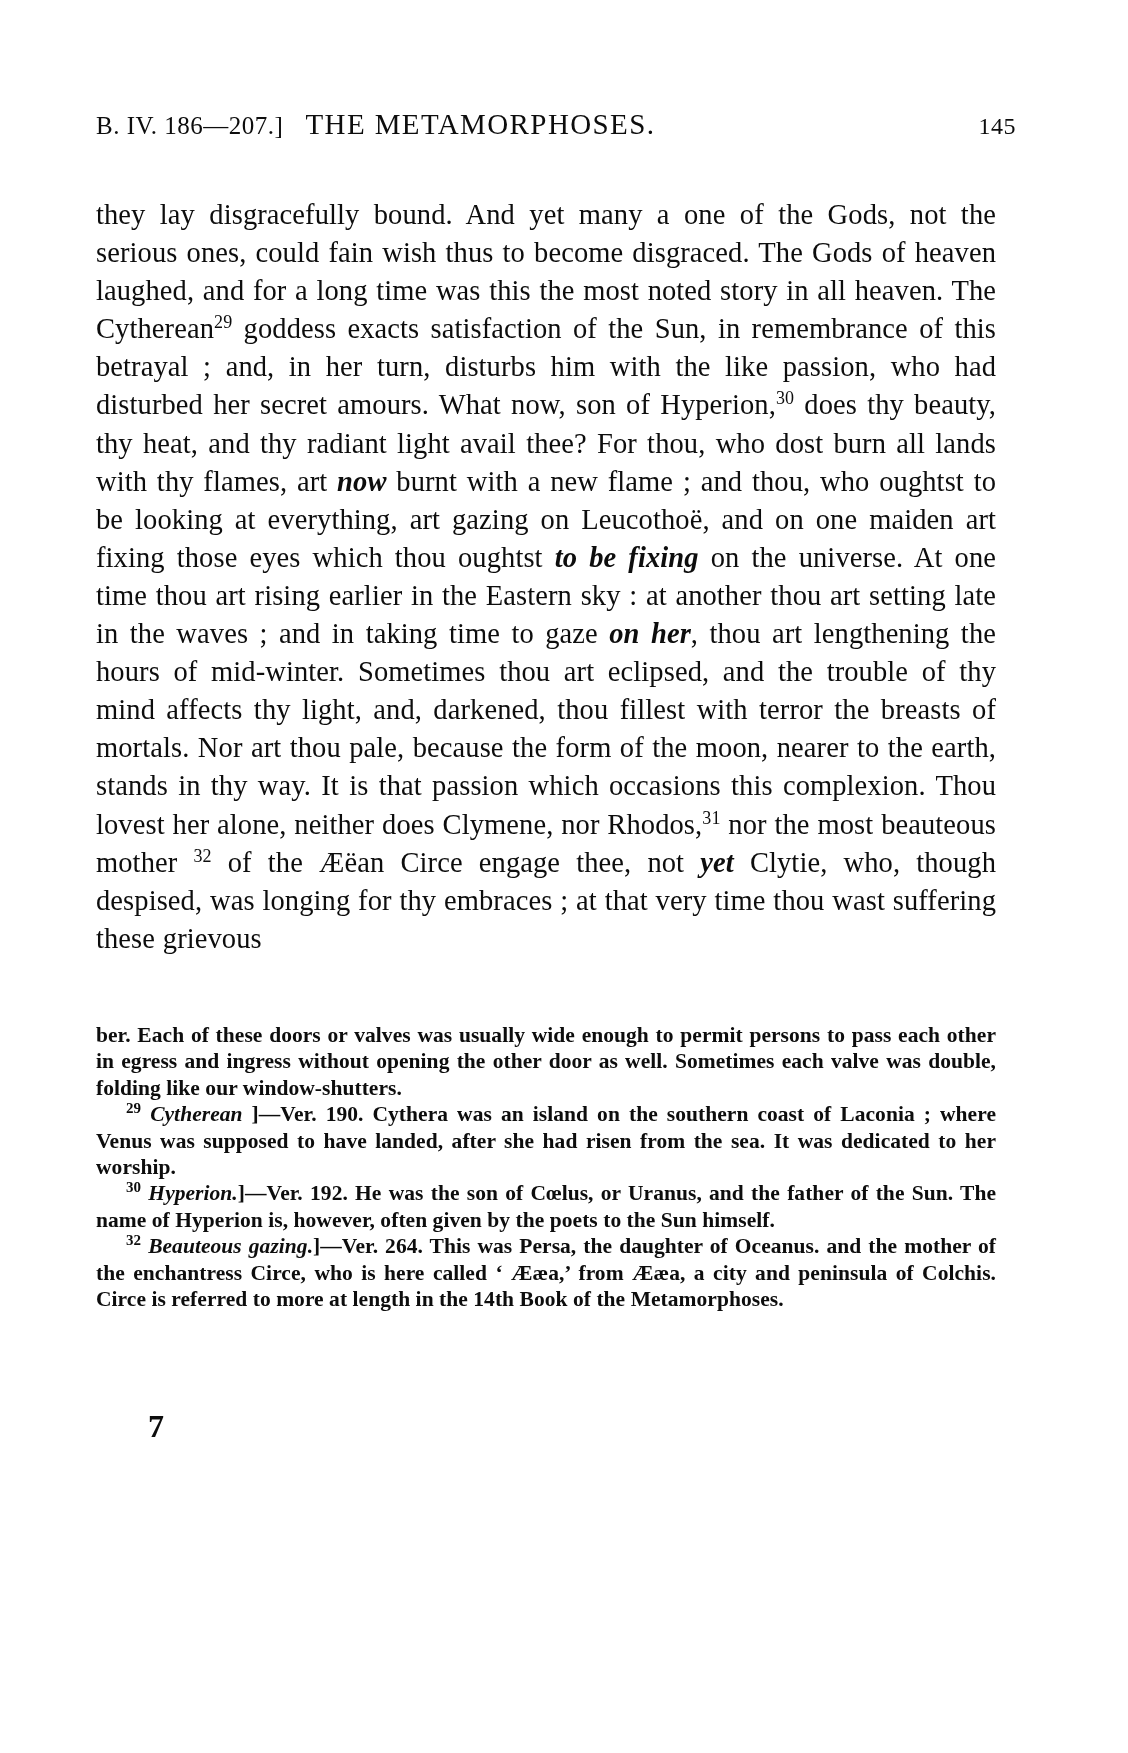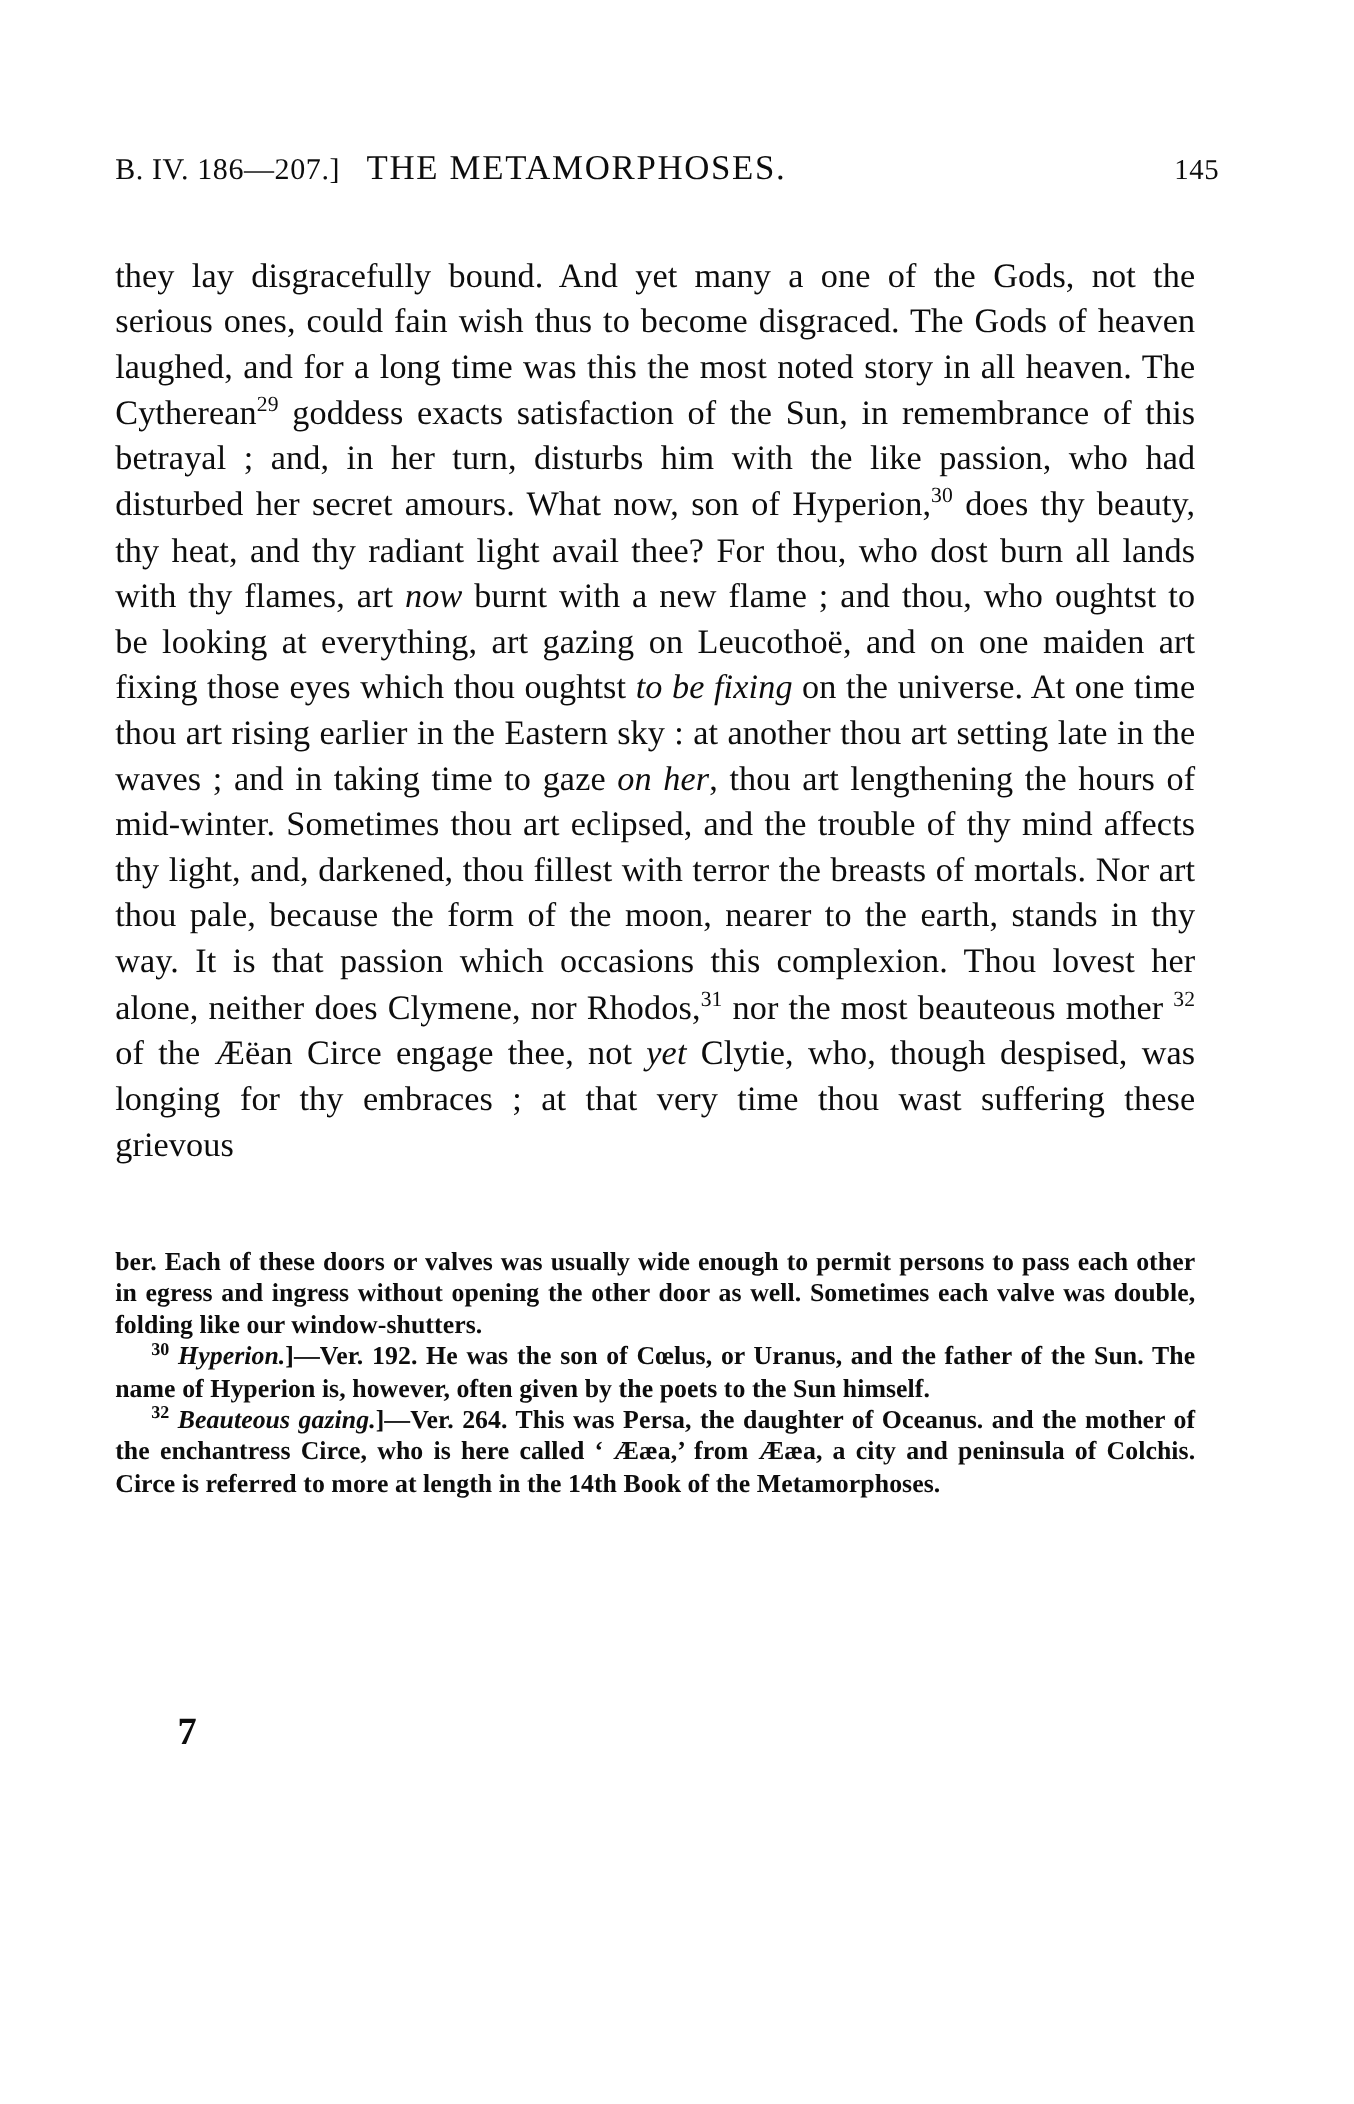--- a/index.html
+++ b/index.html
@@ -11,21 +11,21 @@
     width: 1128px;
     height: 1753px;
     font-family: "Liberation Serif", serif;
     color: #0d0d0d;
     position: relative;
     overflow: hidden;
   }
   .page {
     position: absolute;
     left: 0;
-    top: 16px;
+    top: 0;
     width: 1128px;
     height: 1709px;
     padding: 0;
   }
   .header {
     position: absolute;
     left: 96px;
     top: 108px;
     width: 920px;
     display: flex;
@@ -62,20 +62,21 @@
     letter-spacing: 0.1px;
     word-spacing: 0.5px;
   }
   .body-text sup {
     font-size: 18px;
     vertical-align: super;
     line-height: 0;
   }
   .body-text i {
     font-style: italic;
+    font-weight: bold;
   }
   .notes {
     position: absolute;
     left: 96px;
     top: 1022px;
     width: 900px;
     font-size: 21.5px;
     line-height: 26.4px;
     text-align: justify;
     letter-spacing: 0.05px;
@@ -113,19 +114,20 @@
     <span class="header-center">THE METAMORPHOSES.</span>
     <span class="header-right">145</span>
   </div>
 
   <div class="body-text">
     <span>they lay disgracefully bound.  And yet many a one of the Gods, not the serious ones, could fain wish thus to become disgraced.  The Gods of heaven laughed, and for a long time was this the most noted story in all heaven.  The Cytherean</span><sup>29</sup><span> goddess exacts satisfaction of the Sun, in remembrance of this betrayal ; and, in her turn, disturbs him with the like passion, who had disturbed her secret amours.  What now, son of Hyperion,</span><sup>30</sup><span> does thy beauty, thy heat, and thy radiant light avail thee?  For thou, who dost burn all lands with thy flames, art </span><i>now</i><span> burnt with a new flame ; and thou, who oughtst to be looking at everything, art gazing on Leucothoë, and on one maiden art fixing those eyes which thou oughtst </span><i>to be fixing</i><span> on the universe.  At one time thou art rising earlier in the Eastern sky : at another thou art setting late in the waves ; and in taking time to gaze </span><i>on her</i><span>, thou art lengthening the hours of mid-winter.  Sometimes thou art eclipsed, and the trouble of thy mind affects thy light, and, darkened, thou fillest with terror the breasts of mortals.  Nor art thou pale, because the form of the moon, nearer to the earth, stands in thy way.  It is that passion which occasions this complexion.  Thou lovest her alone, neither does Clymene, nor Rhodos,</span><sup>31</sup><span> nor the most beauteous mother </span><sup>32</sup><span> of the Æëan Circe engage thee, not </span><i>yet</i><span> Clytie, who, though despised, was longing for thy embraces ; at that very time thou wast suffering these grievous</span>
   </div>
 
   <div class="notes">
     <p>ber.  Each of these doors or valves was usually wide enough to permit persons to pass each other in egress and ingress without opening the other door as well.  Sometimes each valve was double, folding like our window-shutters.</p>
+    <p class="indent"><sup>29</sup> <i>Cytherean</i><span> ]—Ver. 190.  Cythera was an island on the southern coast of Laconia ; where Venus was supposed to have landed, after she had risen from the sea.  It was dedicated to her worship.</span></p>
     <p class="indent"><sup>30</sup> <i>Hyperion.</i><span>]—Ver. 192.  He was the son of Cœlus, or Uranus, and the father of the Sun.  The name of Hyperion is, however, often given by the poets to the Sun himself.</span></p>
     <p class="indent"><sup>32</sup> <i>Beauteous gazing.</i><span>]—Ver. 264.  This was Persa, the daughter of Oceanus. and the mother of the enchantress Circe, who is here called ‘ Ææa,’ from Ææa, a city and peninsula of Colchis.  Circe is referred to more at length in the 14th Book of the Metamorphoses.</span></p>
   </div>
 
   <div class="signature">7</div>
 
 </div>
 
 </body></html>

